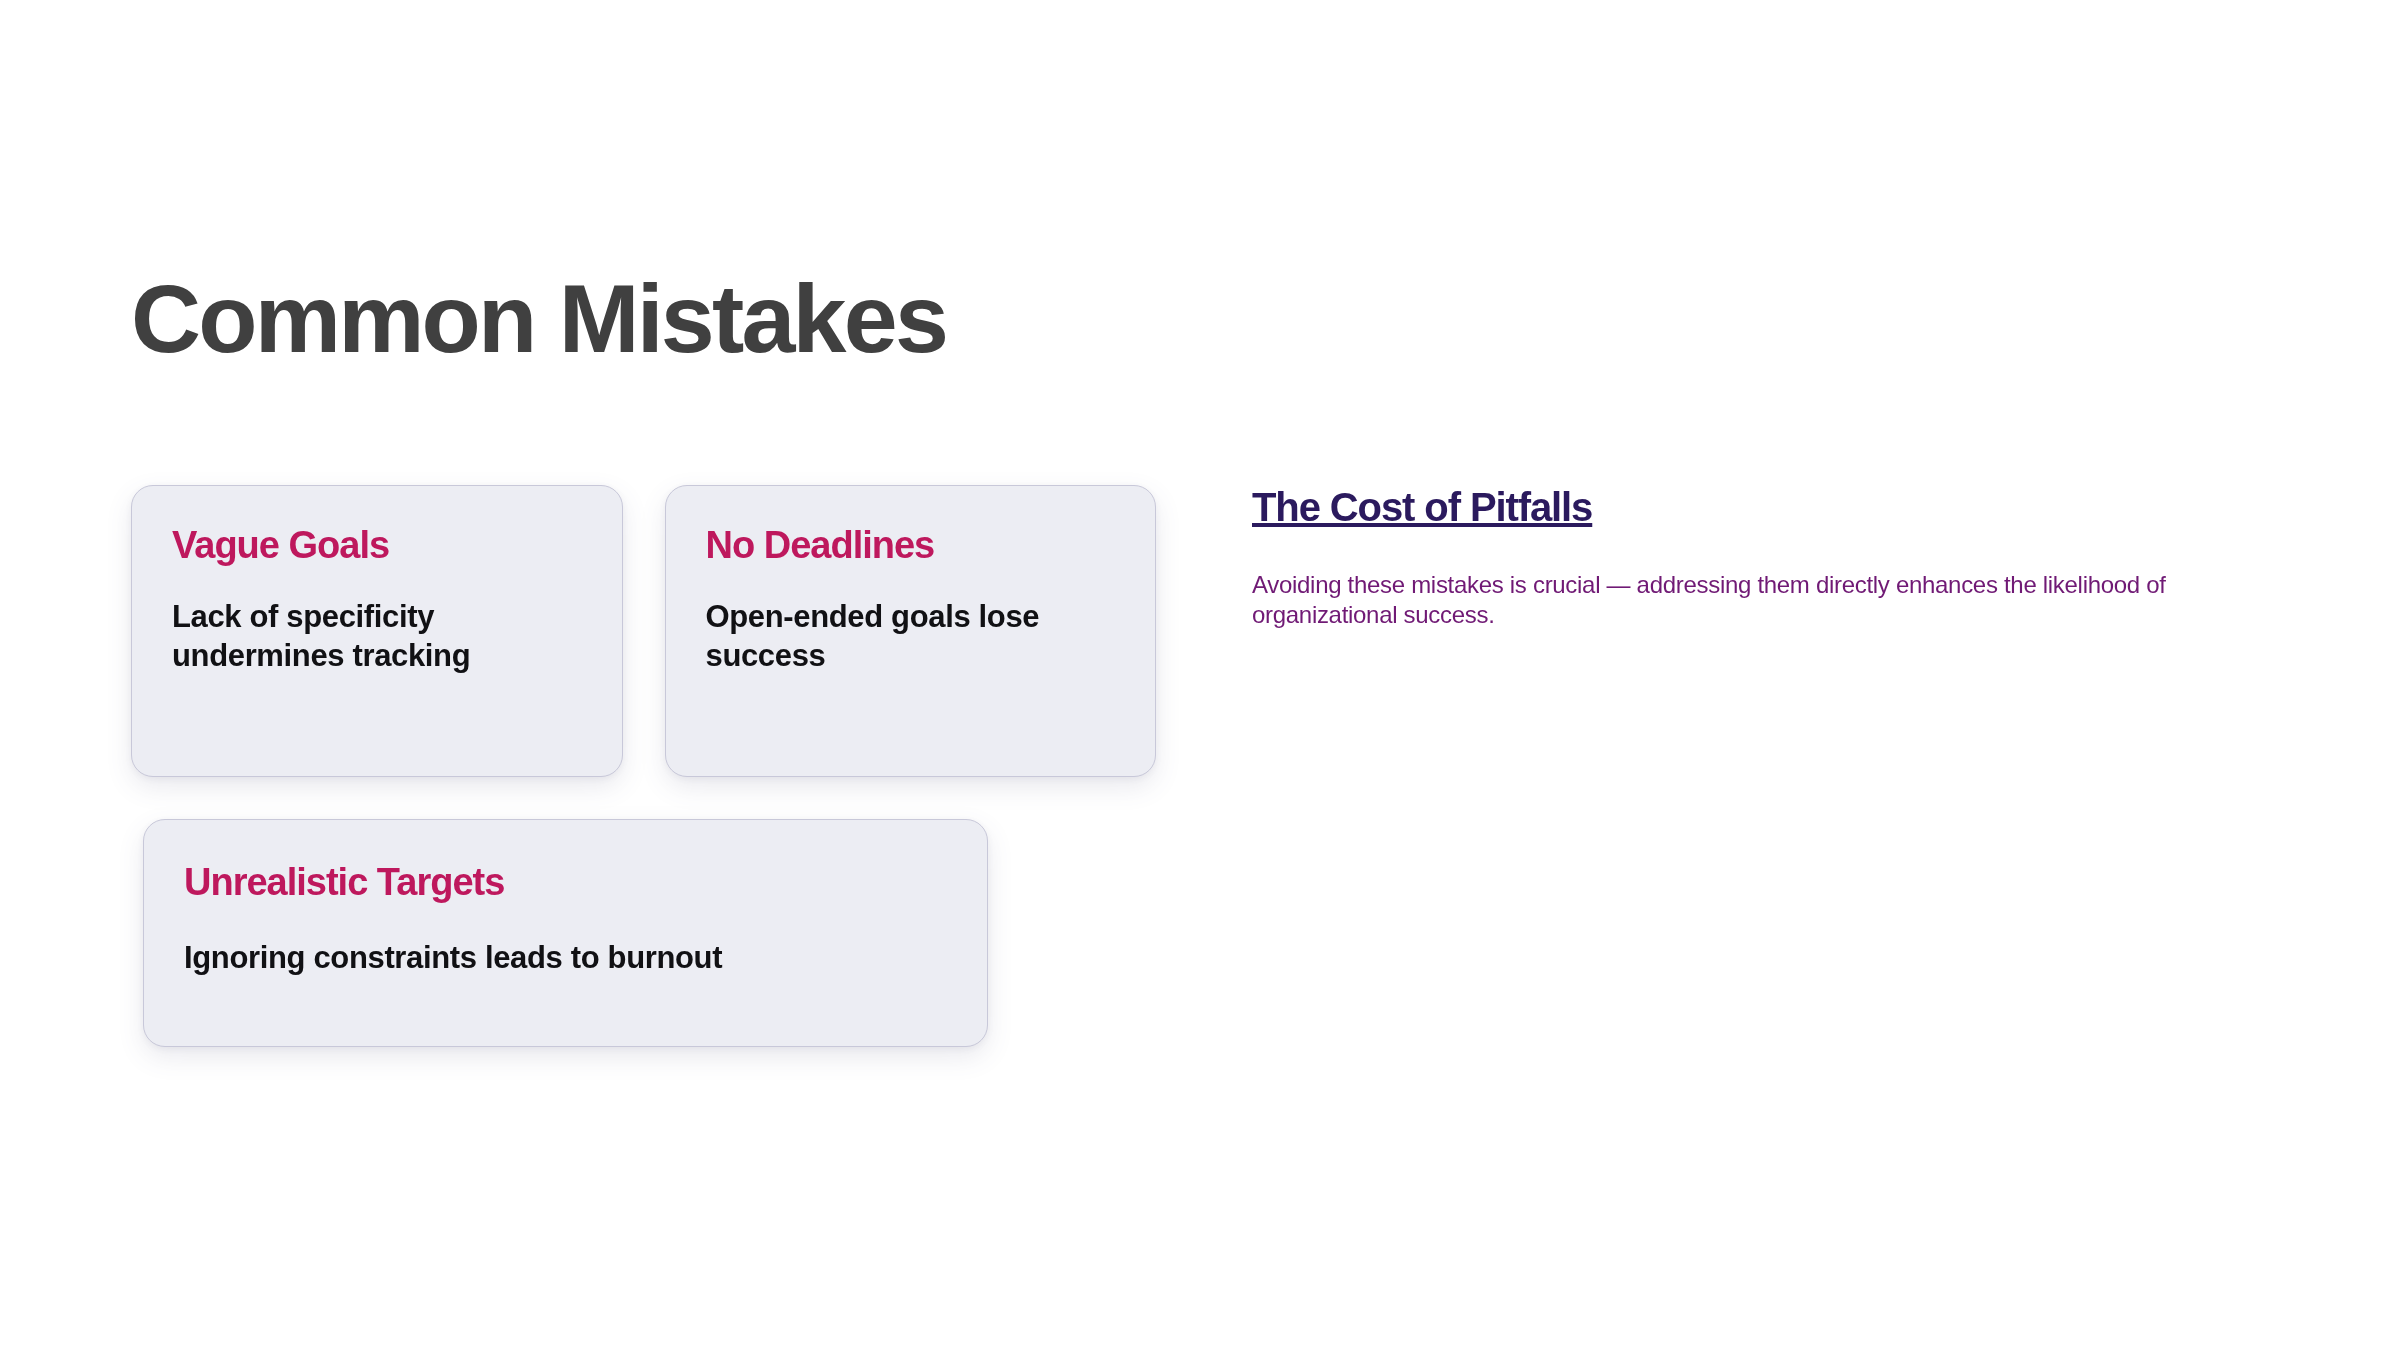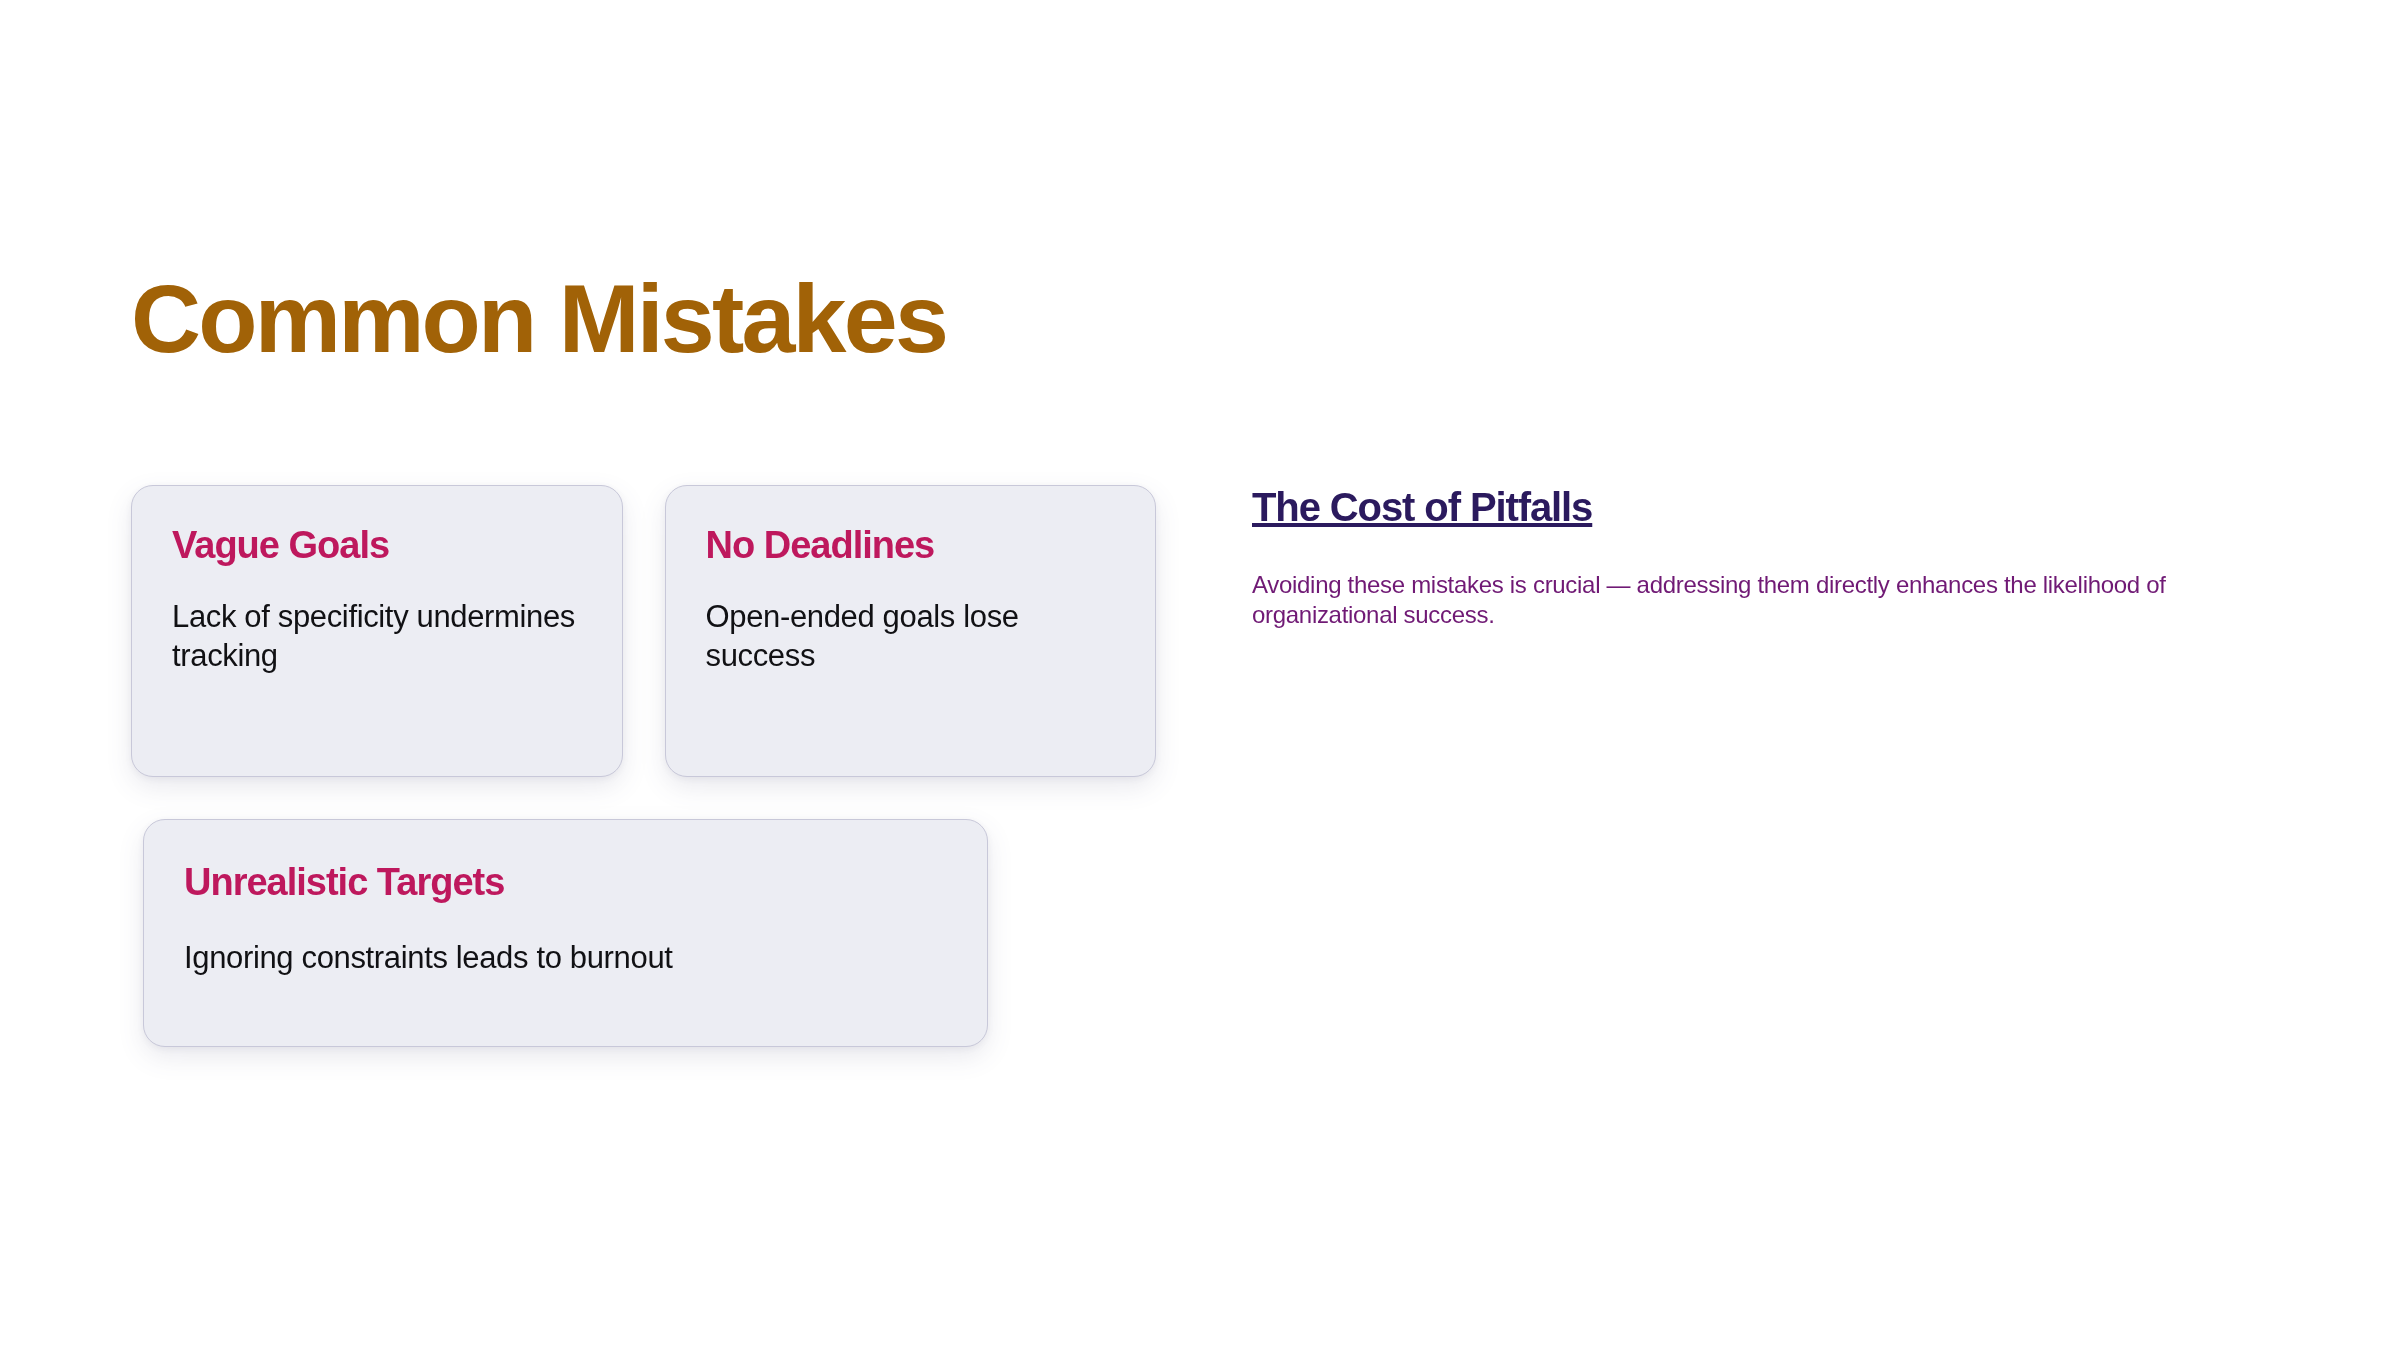--- a/index.html
+++ b/index.html
@@ -25,21 +25,21 @@
 
   
   .page-title {
     position: absolute;
     left: 131px;
     top: 270px;
     font-size: 97px;
     line-height: 1.0;
     font-weight: 700;
     letter-spacing: -2.8px;
-    color: #a16207;
+    color: #404040;
     white-space: nowrap;
   }
 
   
   .cards-region {
     position: absolute;
     left: 131px;
     top: 485px;
     width: 1025px;
   }
@@ -74,21 +74,21 @@
     font-size: 38px;
     font-weight: 700;
     letter-spacing: -1.0px;
     color: #be185d;
     line-height: 1.1;
   }
 
   .card-body {
     margin-top: 30px;
     font-size: 31px;
-    font-weight: 400;
+    font-weight: 700;
     letter-spacing: -0.35px;
     line-height: 1.28;
     color: #111114;
   }
 
   .card-wide .card-body { margin-top: 34px; }
 
   
   .aside {
     position: absolute;

